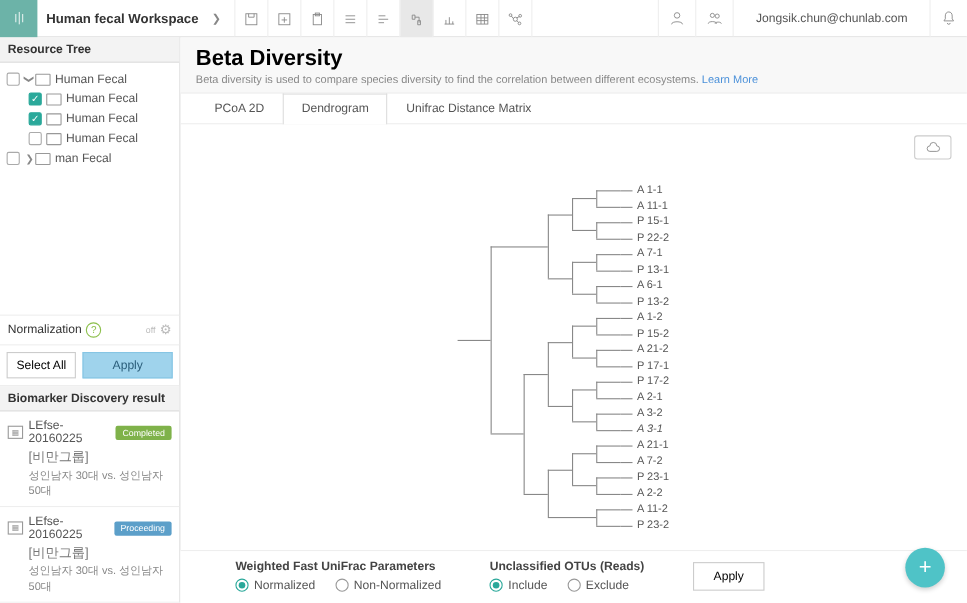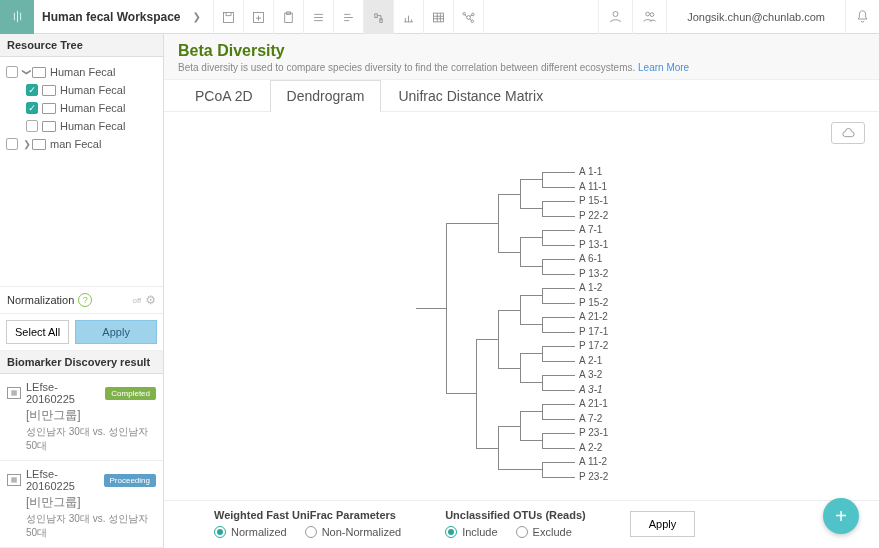--- a/index.html
+++ b/index.html
@@ -40,25 +40,25 @@
 .bm-top { display: flex; align-items: center; }
 .bm-icon { width: 14px; height: 12px; border: 1px solid #999; margin-right: 5px; display: flex; align-items: center; justify-content: center; font-size: 7px; color: #999; }
 .bm-name { font-size: 11px; color: #555; flex: 1; }
 .bm-badge { font-size: 8px; padding: 2px 6px; border-radius: 2px; color: #fff; }
 .bm-badge.completed { background: #7fb24a; }
 .bm-badge.proceeding { background: #5c9fc9; }
 .bm-sub { font-size: 12px; color: #777; margin-left: 19px; margin-top: 2px; }
 .bm-sub2 { font-size: 10px; color: #888; margin-left: 19px; margin-top: 1px; }
 .content { flex: 1; position: relative; display: flex; flex-direction: column; }
 .content-hdr { background: #f8f8f8; border-bottom: 1px solid #eee; padding: 8px 14px 6px; }
-.c-title { font-size: 16px; font-weight: 600; color: #4d7c0f; }
+.c-title { font-size: 20px; font-weight: 600; color: #000000; }
 .c-desc { font-size: 10px; color: #888; margin-top: 2px; }
 .c-desc a { color: #4a90d9; text-decoration: none; }
 .tabs { display: flex; padding: 0 14px; border-bottom: 1px solid #eee; }
-.tab { padding: 7px 16px; font-size: 14px; color: #555; cursor: pointer; border: 1px solid transparent; border-bottom: none; }
+.tab { padding: 7px 16px; font-size: 11px; color: #555; cursor: pointer; border: 1px solid transparent; border-bottom: none; }
 .tab.active { border-color: #ddd; background: #fff; margin-bottom: -1px; }
 .chart-area { flex: 1; position: relative; overflow: hidden; }
 .cloud-btn { position: absolute; top: 10px; right: 14px; width: 34px; height: 22px; border: 1px solid #ccc; border-radius: 3px; display: flex; align-items: center; justify-content: center; cursor: pointer; }
 .dendro { position: absolute; top: 60px; left: 160px; }
 .dendro-label { position: absolute; font-size: 10px; color: #555; white-space: nowrap; }
 .dendro-line { position: absolute; background: #888; }
 .bottom-bar { border-top: 1px solid #eee; padding: 8px 50px 10px; display: flex; align-items: flex-start; gap: 44px; background: #fff; }
 .param-group .pg-title { font-size: 11px; font-weight: 600; color: #444; margin-bottom: 5px; }
 .radios { display: flex; gap: 18px; }
 .radio-opt { display: flex; align-items: center; gap: 5px; cursor: pointer; font-size: 11px; color: #555; }

